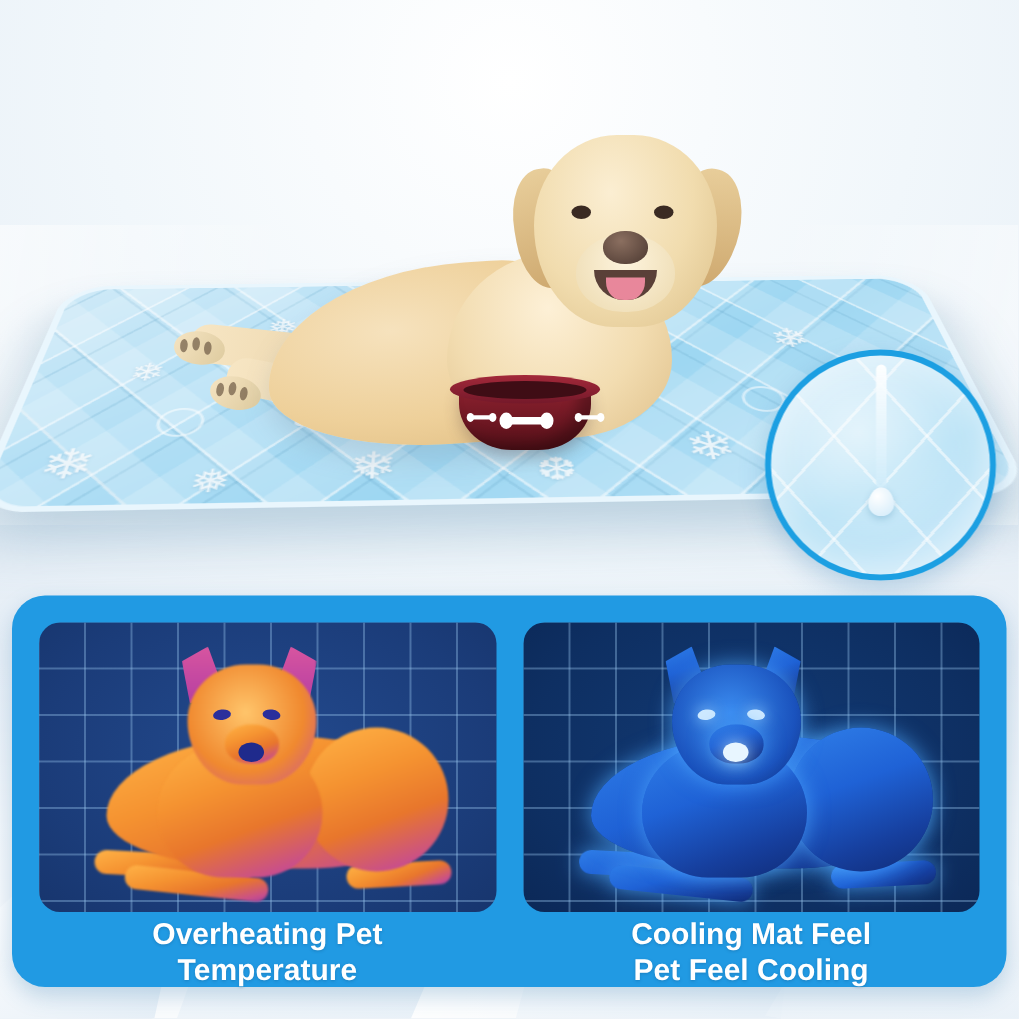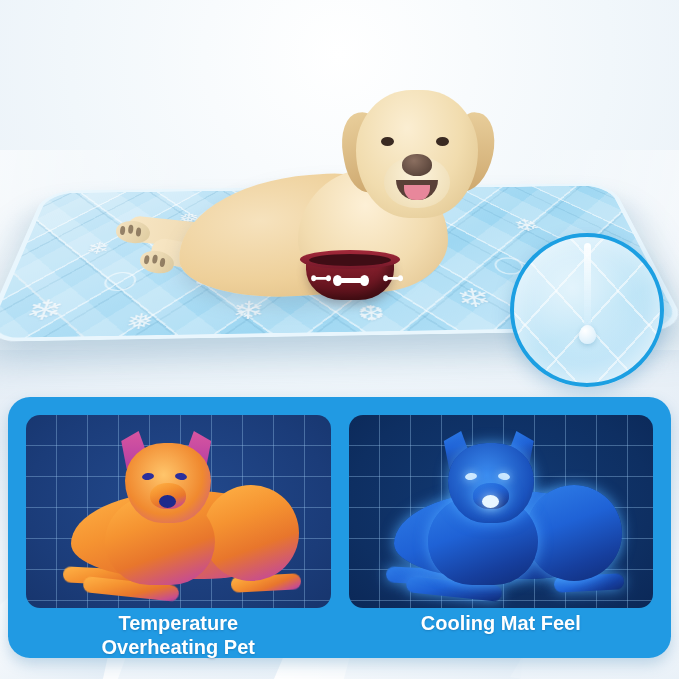--- a/index.html
+++ b/index.html
@@ -365,22 +365,23 @@
           <div class="s-eye s-eye-l"></div>
           <div class="s-eye s-eye-r"></div>
           <div class="s-snout"></div>
           <div class="s-nose"></div>
         </div>
       </div>
     </div>
 
     <div class="captions">
       <div class="caption">
+        <div>Overheating Pet</div>
         <div>Temperature</div>
-        <div>Overheating Pet</div>
       </div>
       <div class="caption">
         <div>Cooling Mat Feel</div>
+        <div>Pet Feel Cooling</div>
       </div>
     </div>
   </div>
 
 </div>
 
 </body></html>

